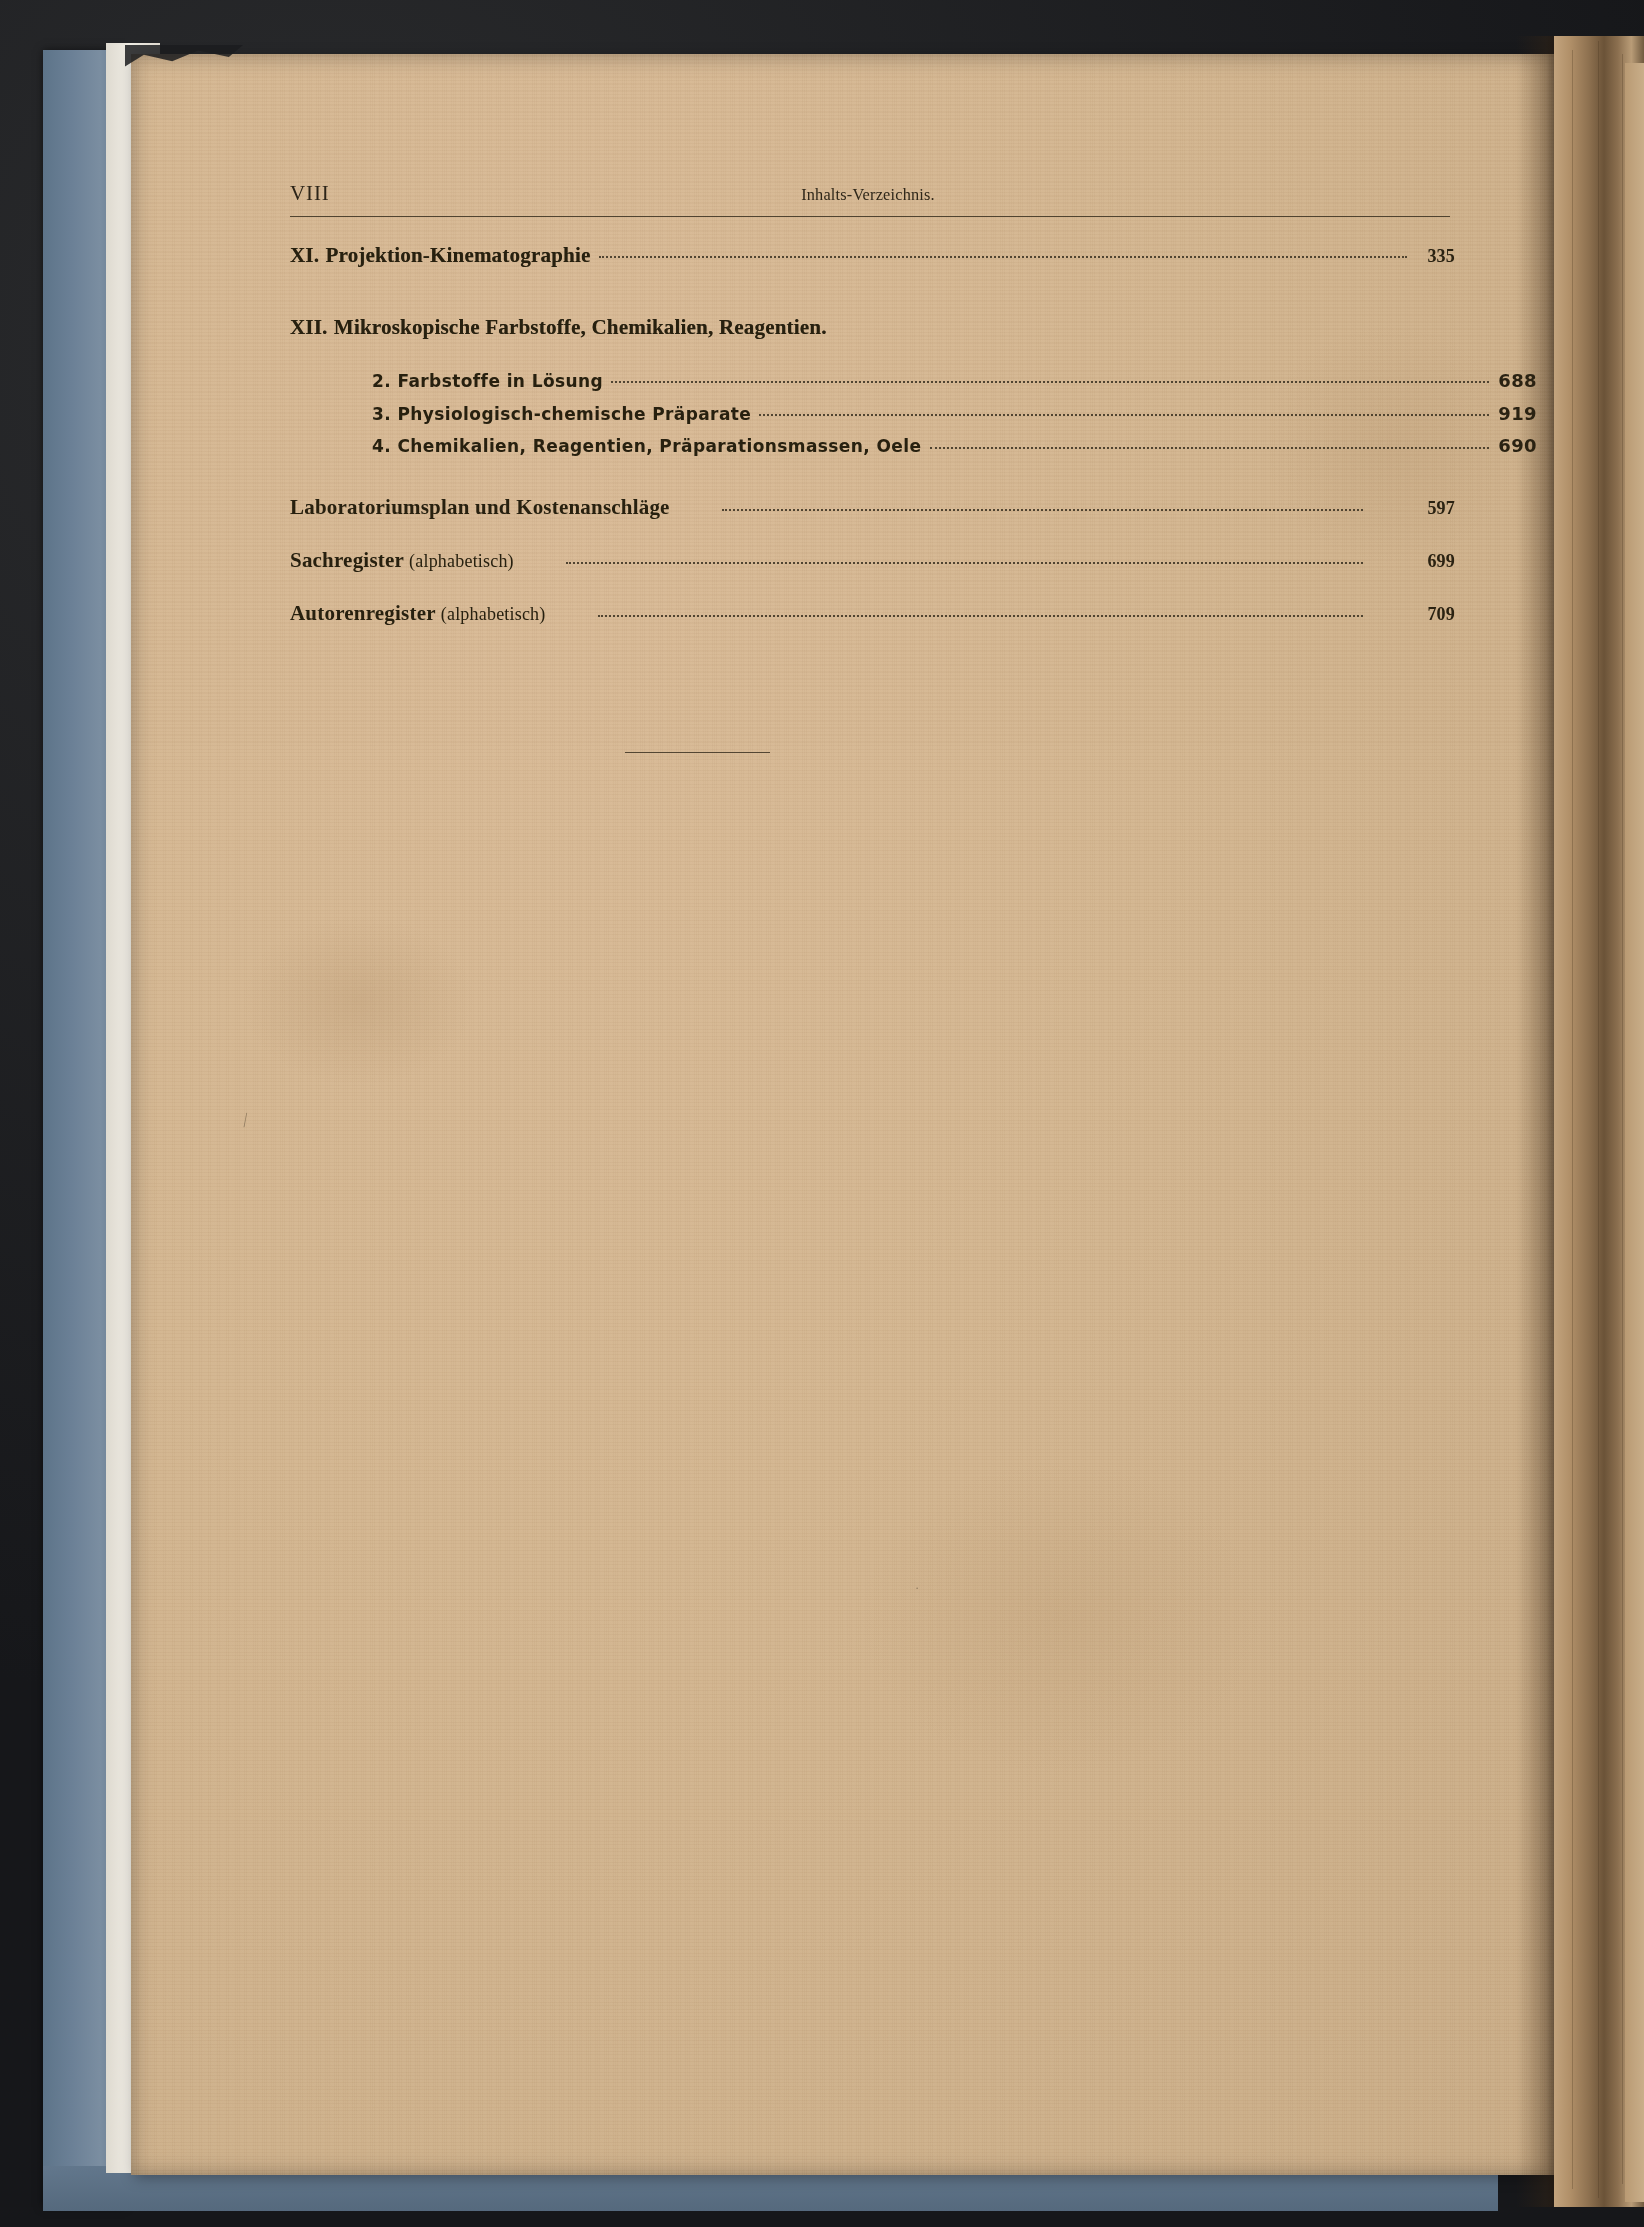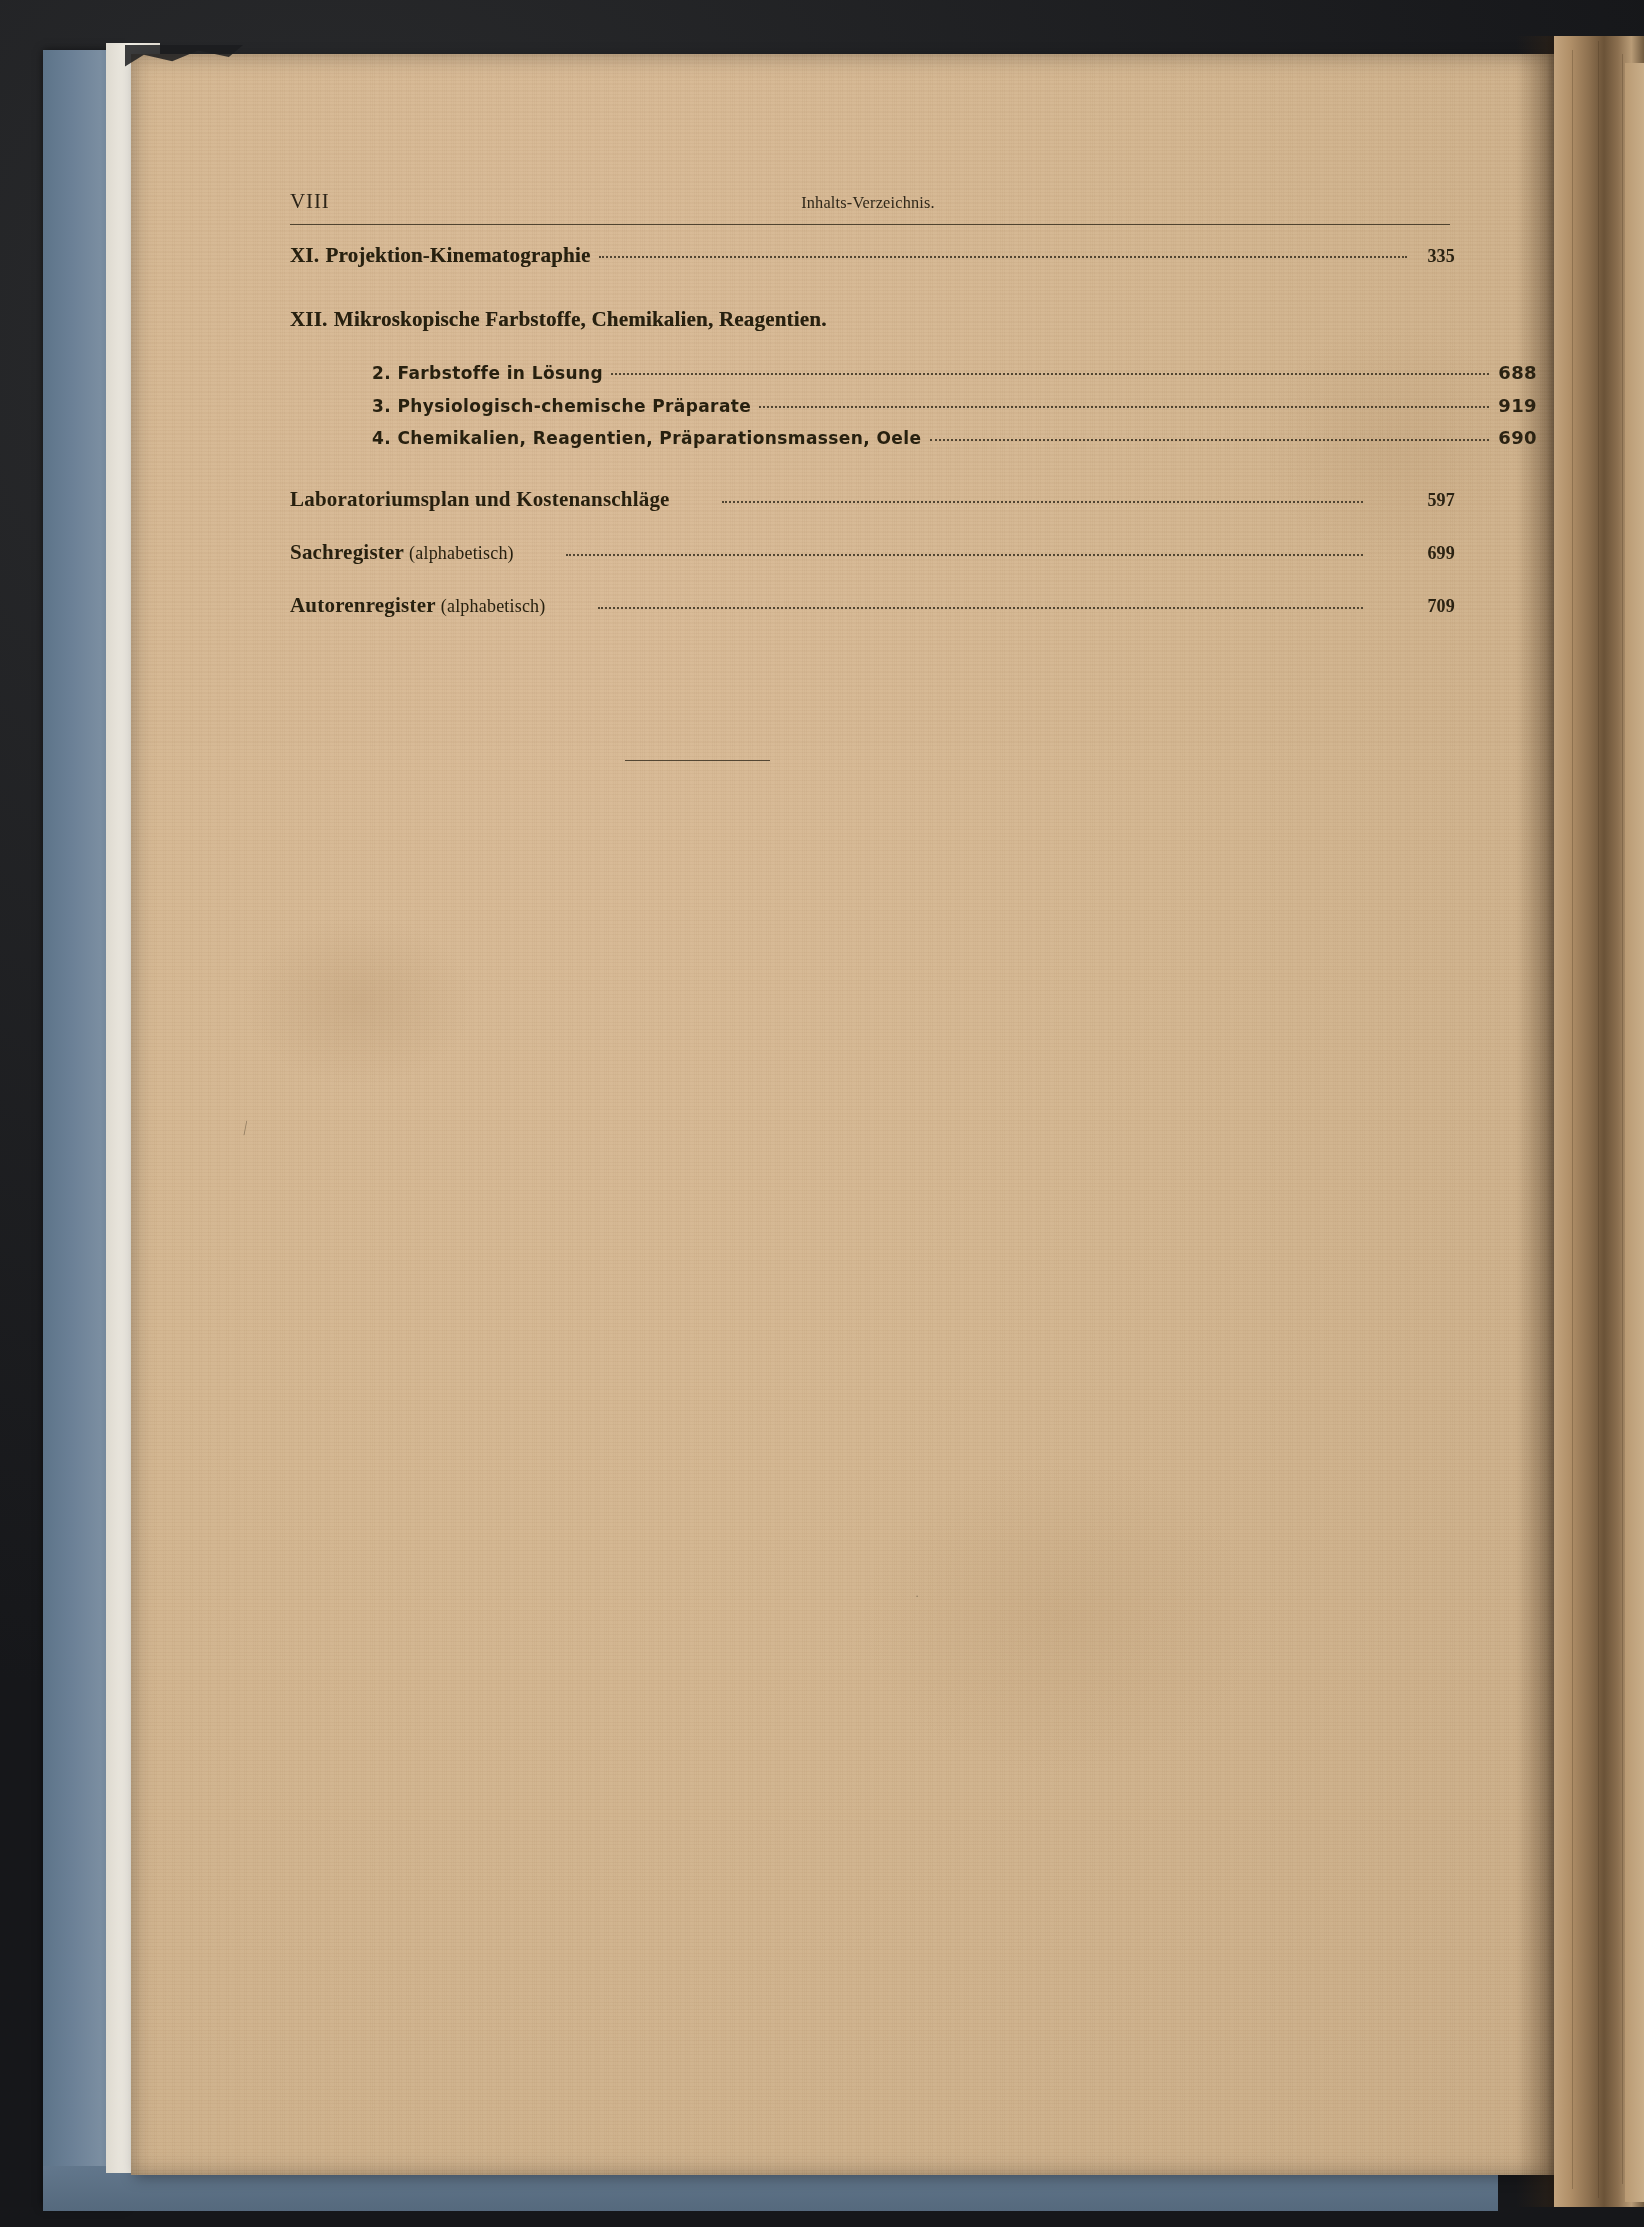--- a/index.html
+++ b/index.html
@@ -133,21 +133,21 @@
     height: 54px;
     background: #1b1c1e;
     clip-path: polygon(0 0, 100% 0, 88% 22%, 62% 10%, 40% 30%, 16% 18%, 0 40%);
     opacity: 0.85;
   }
 
   
   #content {
     position: absolute;
     left: 88px;
-    top: 53px;
+    top: 45px;
     width: 1423px;
     height: 1583px;
     color: #241c12;
   }
 
   
   #runhead {
     position: absolute;
     left: 159px;
     top: 127px;
@@ -211,21 +211,21 @@
   .page-no {
     white-space: nowrap;
     text-align: right;
     color: #2a2212;
     font-size: 18px;
     min-width: 41px;
   }
 
   
   .chapter {
-    margin-top: 0;
+    margin-top: 8px;
     font-weight: bold;
     font-size: 21px;
     letter-spacing: 0.2px;
   }
   .chapter .label {
     text-shadow: 0.2px 0 0 rgba(35,28,15,0.55);
   }
   .chapter-num {
     display: inline-block;
     min-width: 0;

